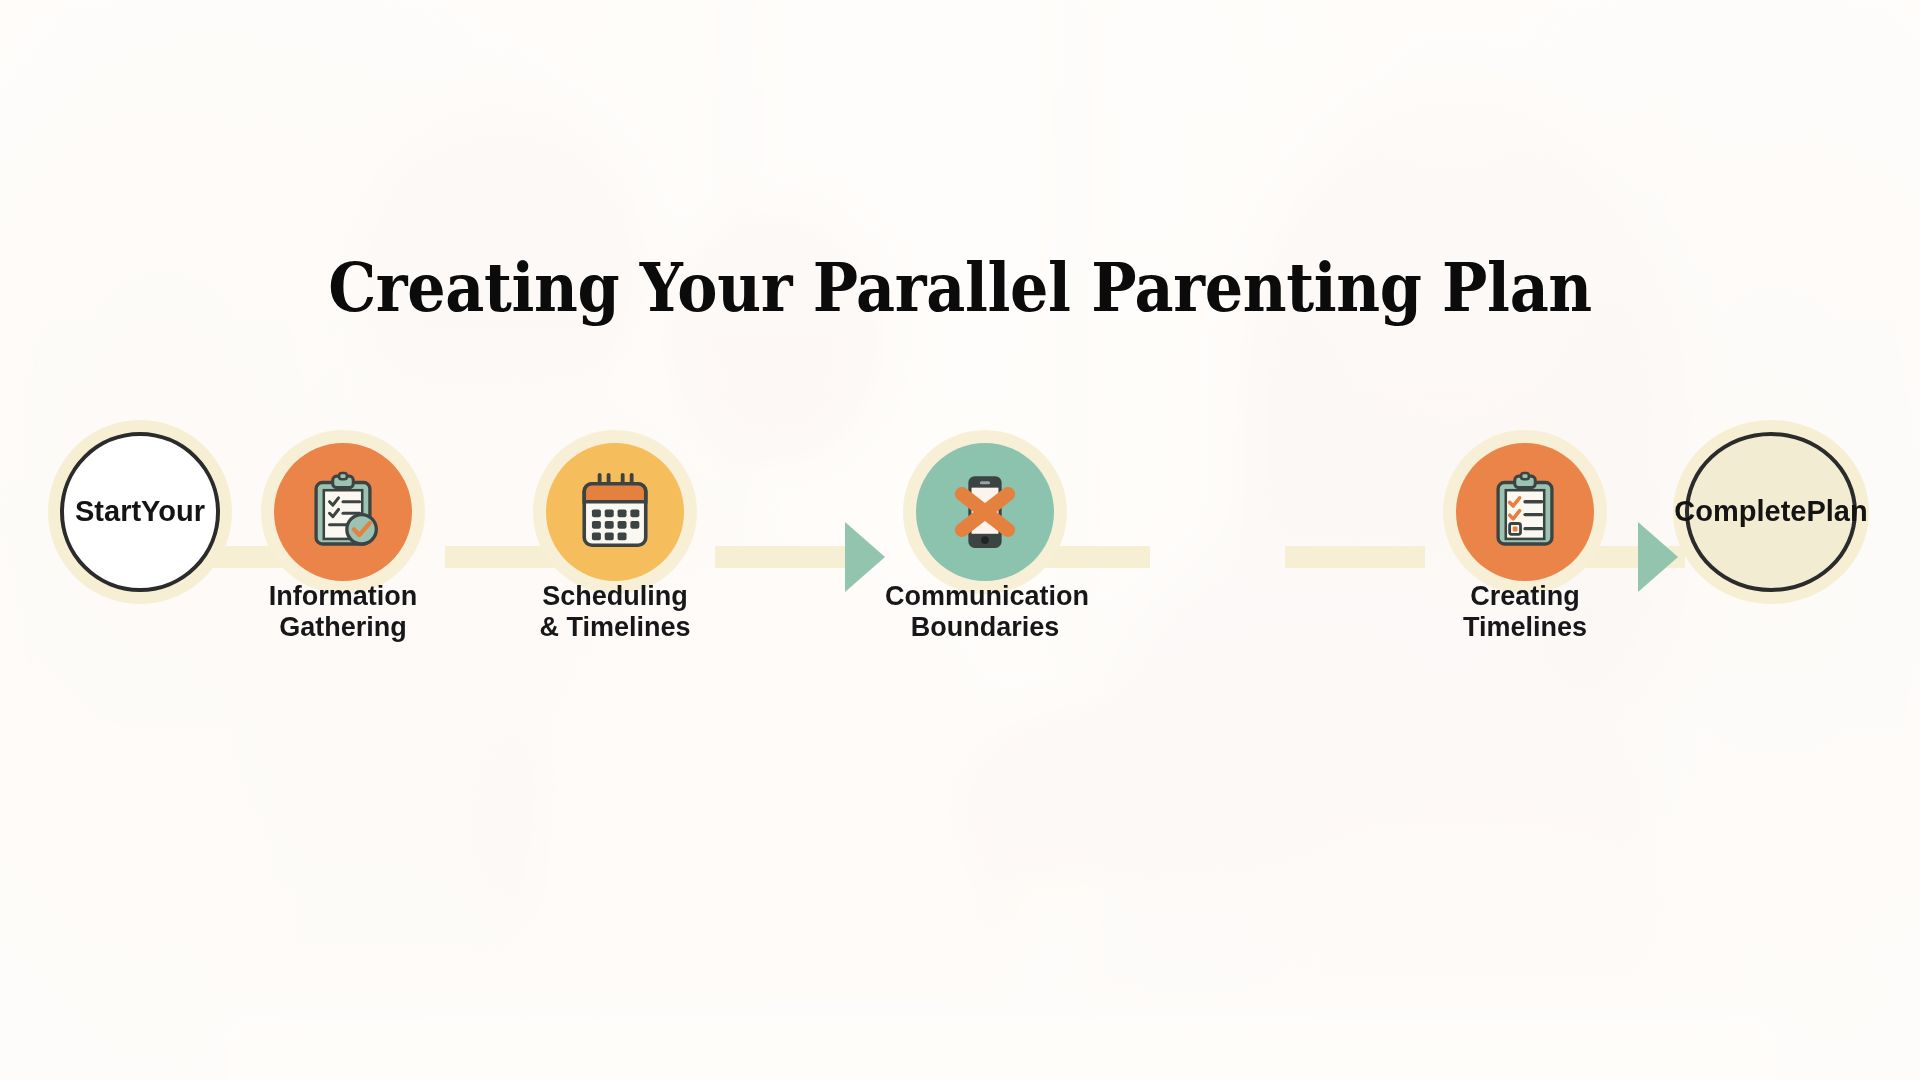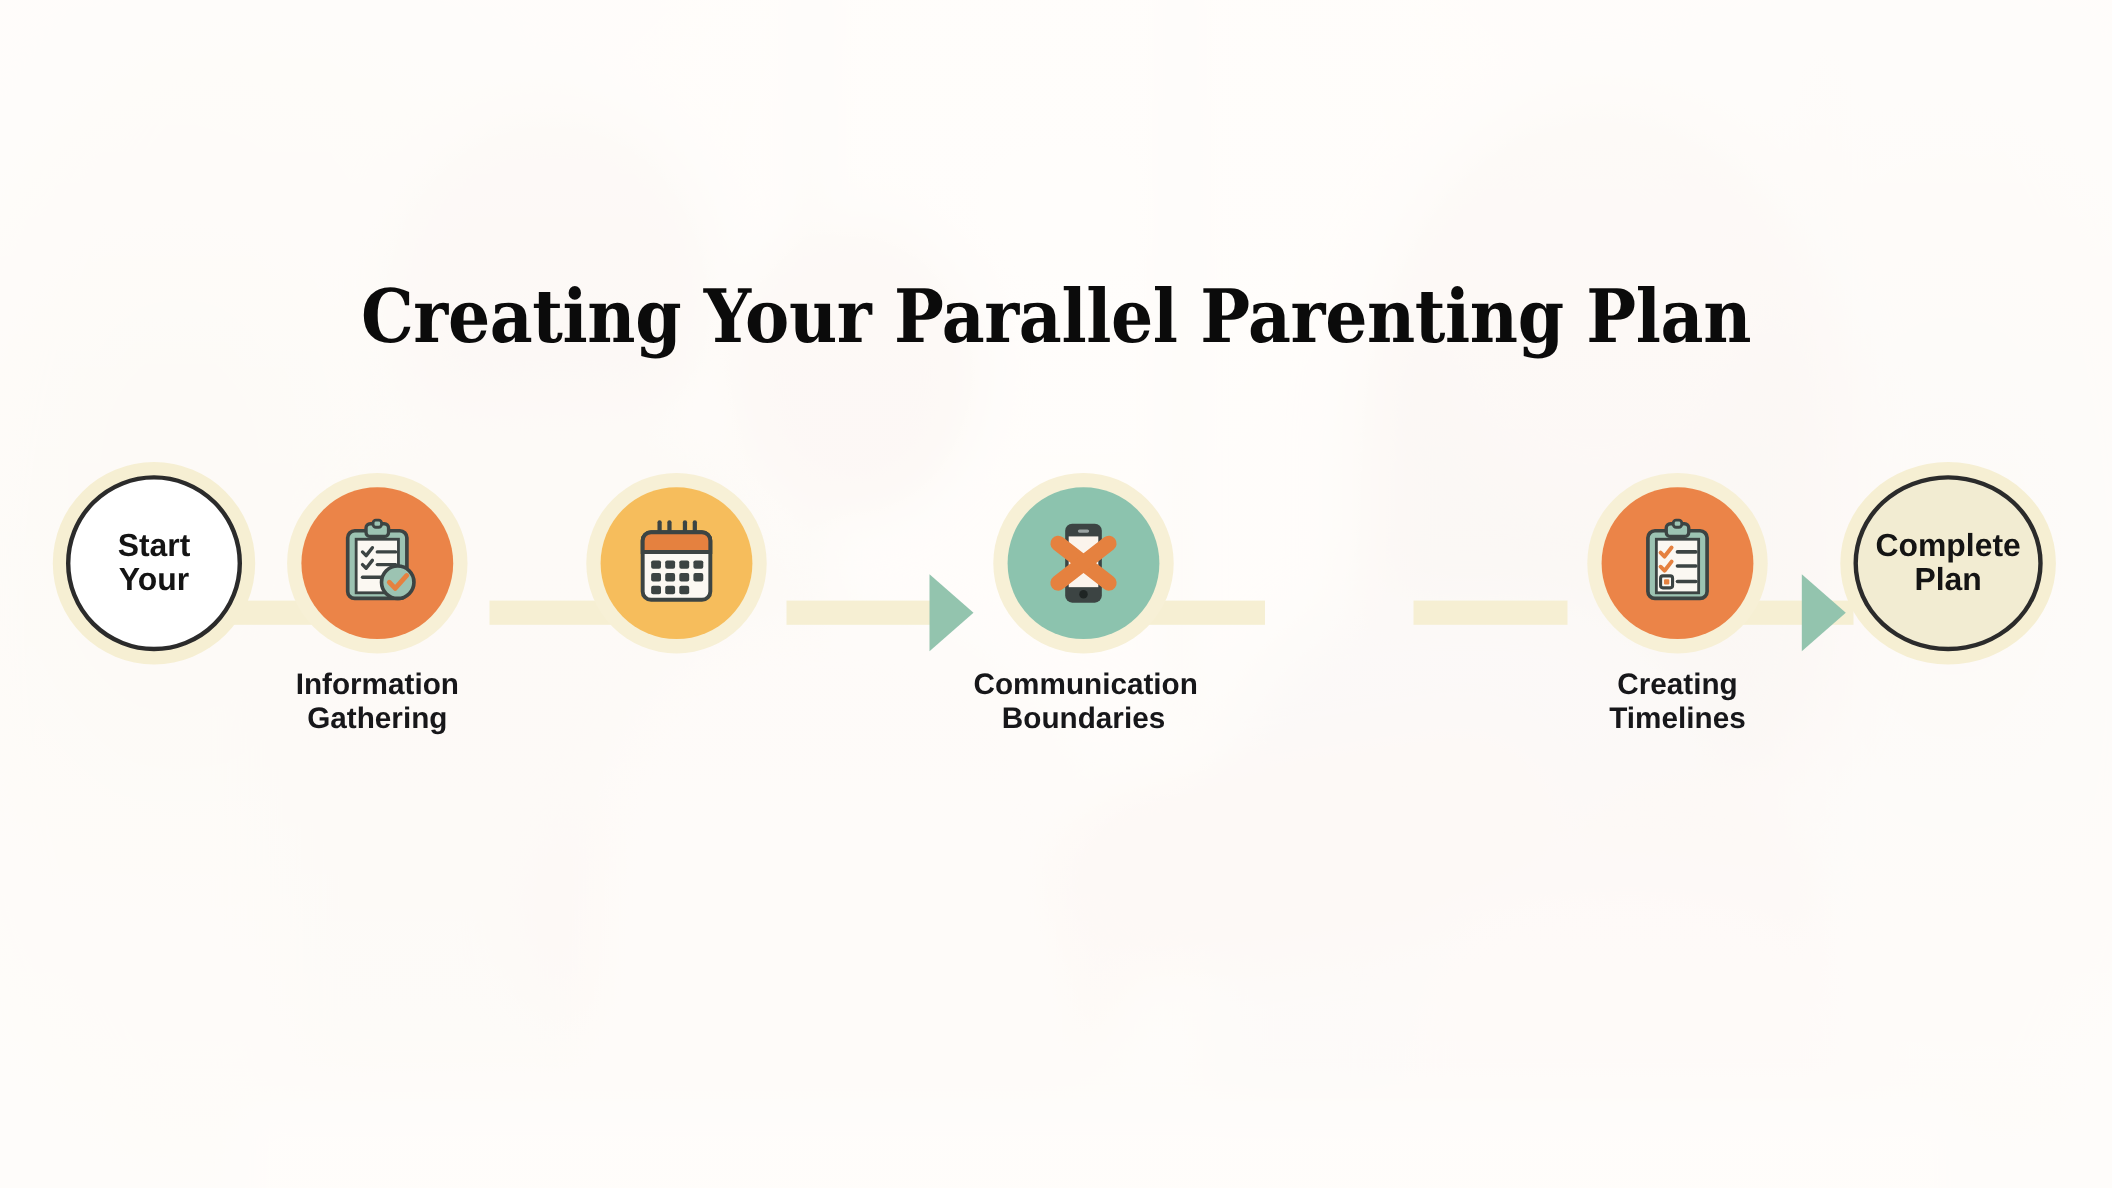--- a/index.html
+++ b/index.html
@@ -66,37 +66,37 @@
     border-top:35px solid transparent;border-bottom:35px solid transparent;
     border-left:40px solid #93c4ae;
   }
 
   .node{position:absolute;top:0;}
 
   
   .endcap{
     width:160px;height:160px;border-radius:50%;
     border:4px solid #2b2b2b;
-    display:flex;flex-direction:column;align-items:center;justify-content:center;
+    display:flex;flex-direction:row;align-items:center;justify-content:center;
     box-shadow:0 0 0 12px #f6efd3;
     font-weight:700;font-size:29px;line-height:1.08;color:#141414;
     text-align:center;box-sizing:border-box;
   }
   .endcap.start{background:#ffffff;}
   .endcap.finish{background:#f2ecd2;}
 
   
   .icon-circle{
     width:138px;height:138px;border-radius:50%;
     display:flex;align-items:center;justify-content:center;
     box-shadow:0 0 0 13px #f7f0d6;
     margin:11px auto 0;
   }
   .step-label{
-    margin-top:26px;text-align:center;
+    text-align:center;
     font-weight:700;font-size:27px;line-height:1.16;color:#17171a;
     white-space:nowrap;
   }
   svg{display:block;}
 </style>
 </head>
 <body>
 
 <div id="photo-bg">
   <div class="pb room-left"></div>
@@ -186,20 +186,24 @@
             <rect x="24" y="39" width="7" height="6" rx="1.4"></rect>
             <rect x="34" y="39" width="7" height="6" rx="1.4"></rect>
             <rect x="44" y="39" width="7" height="6" rx="1.4"></rect>
             <rect x="14" y="48" width="7" height="6" rx="1.4"></rect>
             <rect x="24" y="48" width="7" height="6" rx="1.4"></rect>
             <rect x="34" y="48" width="7" height="6" rx="1.4"></rect>
           </g>
         </svg>
       </span>
     </div>
+    <div class="step-label">
+      <div>Scheduling</div>
+      <div>&amp; Timelines</div>
+    </div>
   </div>
 
   <div class="node" style="left:885px;width:200px;">
     <div class="icon-circle" style="background:#8cc3ae;">
       <span>
         <svg width="82" height="82" viewBox="0 0 64 64">
           <rect x="19" y="4" width="26" height="56" rx="5" fill="#3c4443"></rect>
           <rect x="21.5" y="13" width="21" height="36" fill="#fbf4ec"></rect>
           <rect x="28" y="8" width="8" height="2.4" rx="1.2" fill="#9aa3a2"></rect>
           <circle cx="32" cy="54" r="3" fill="#1f2524"></circle>

